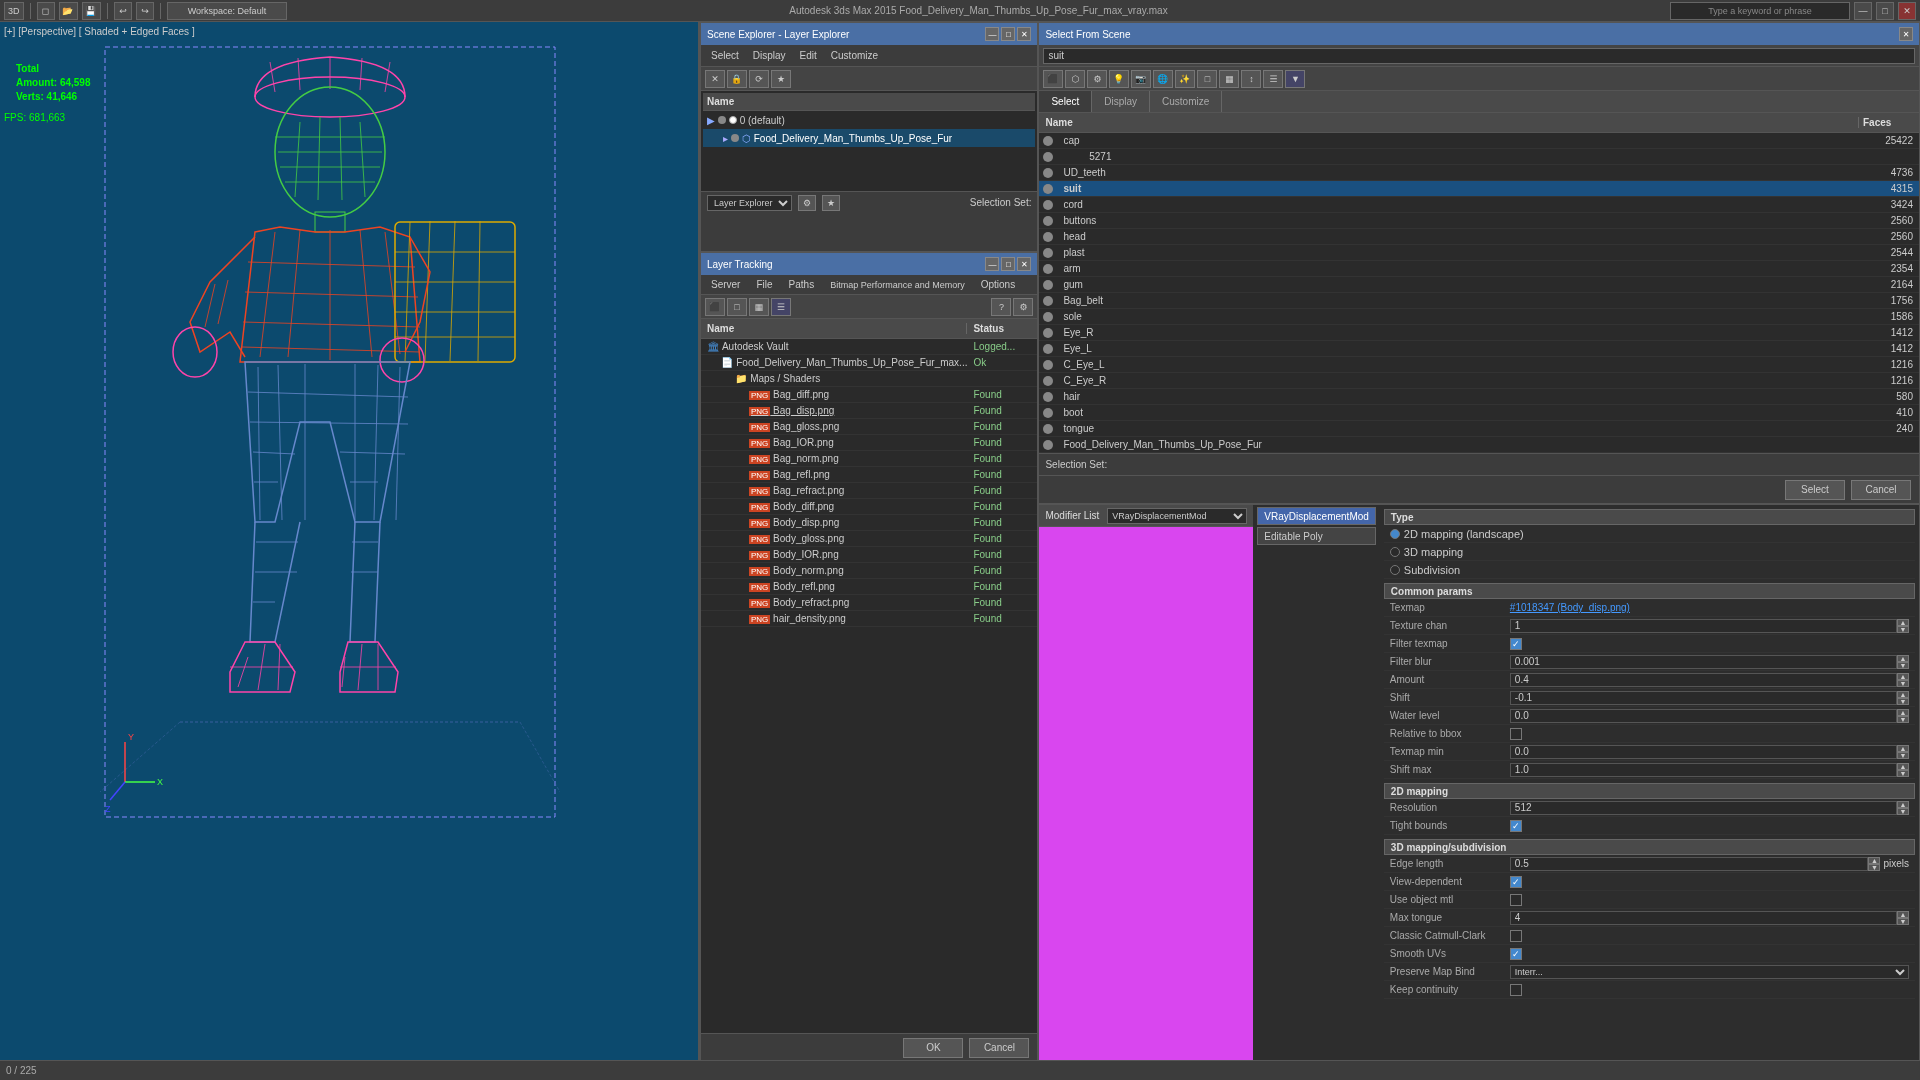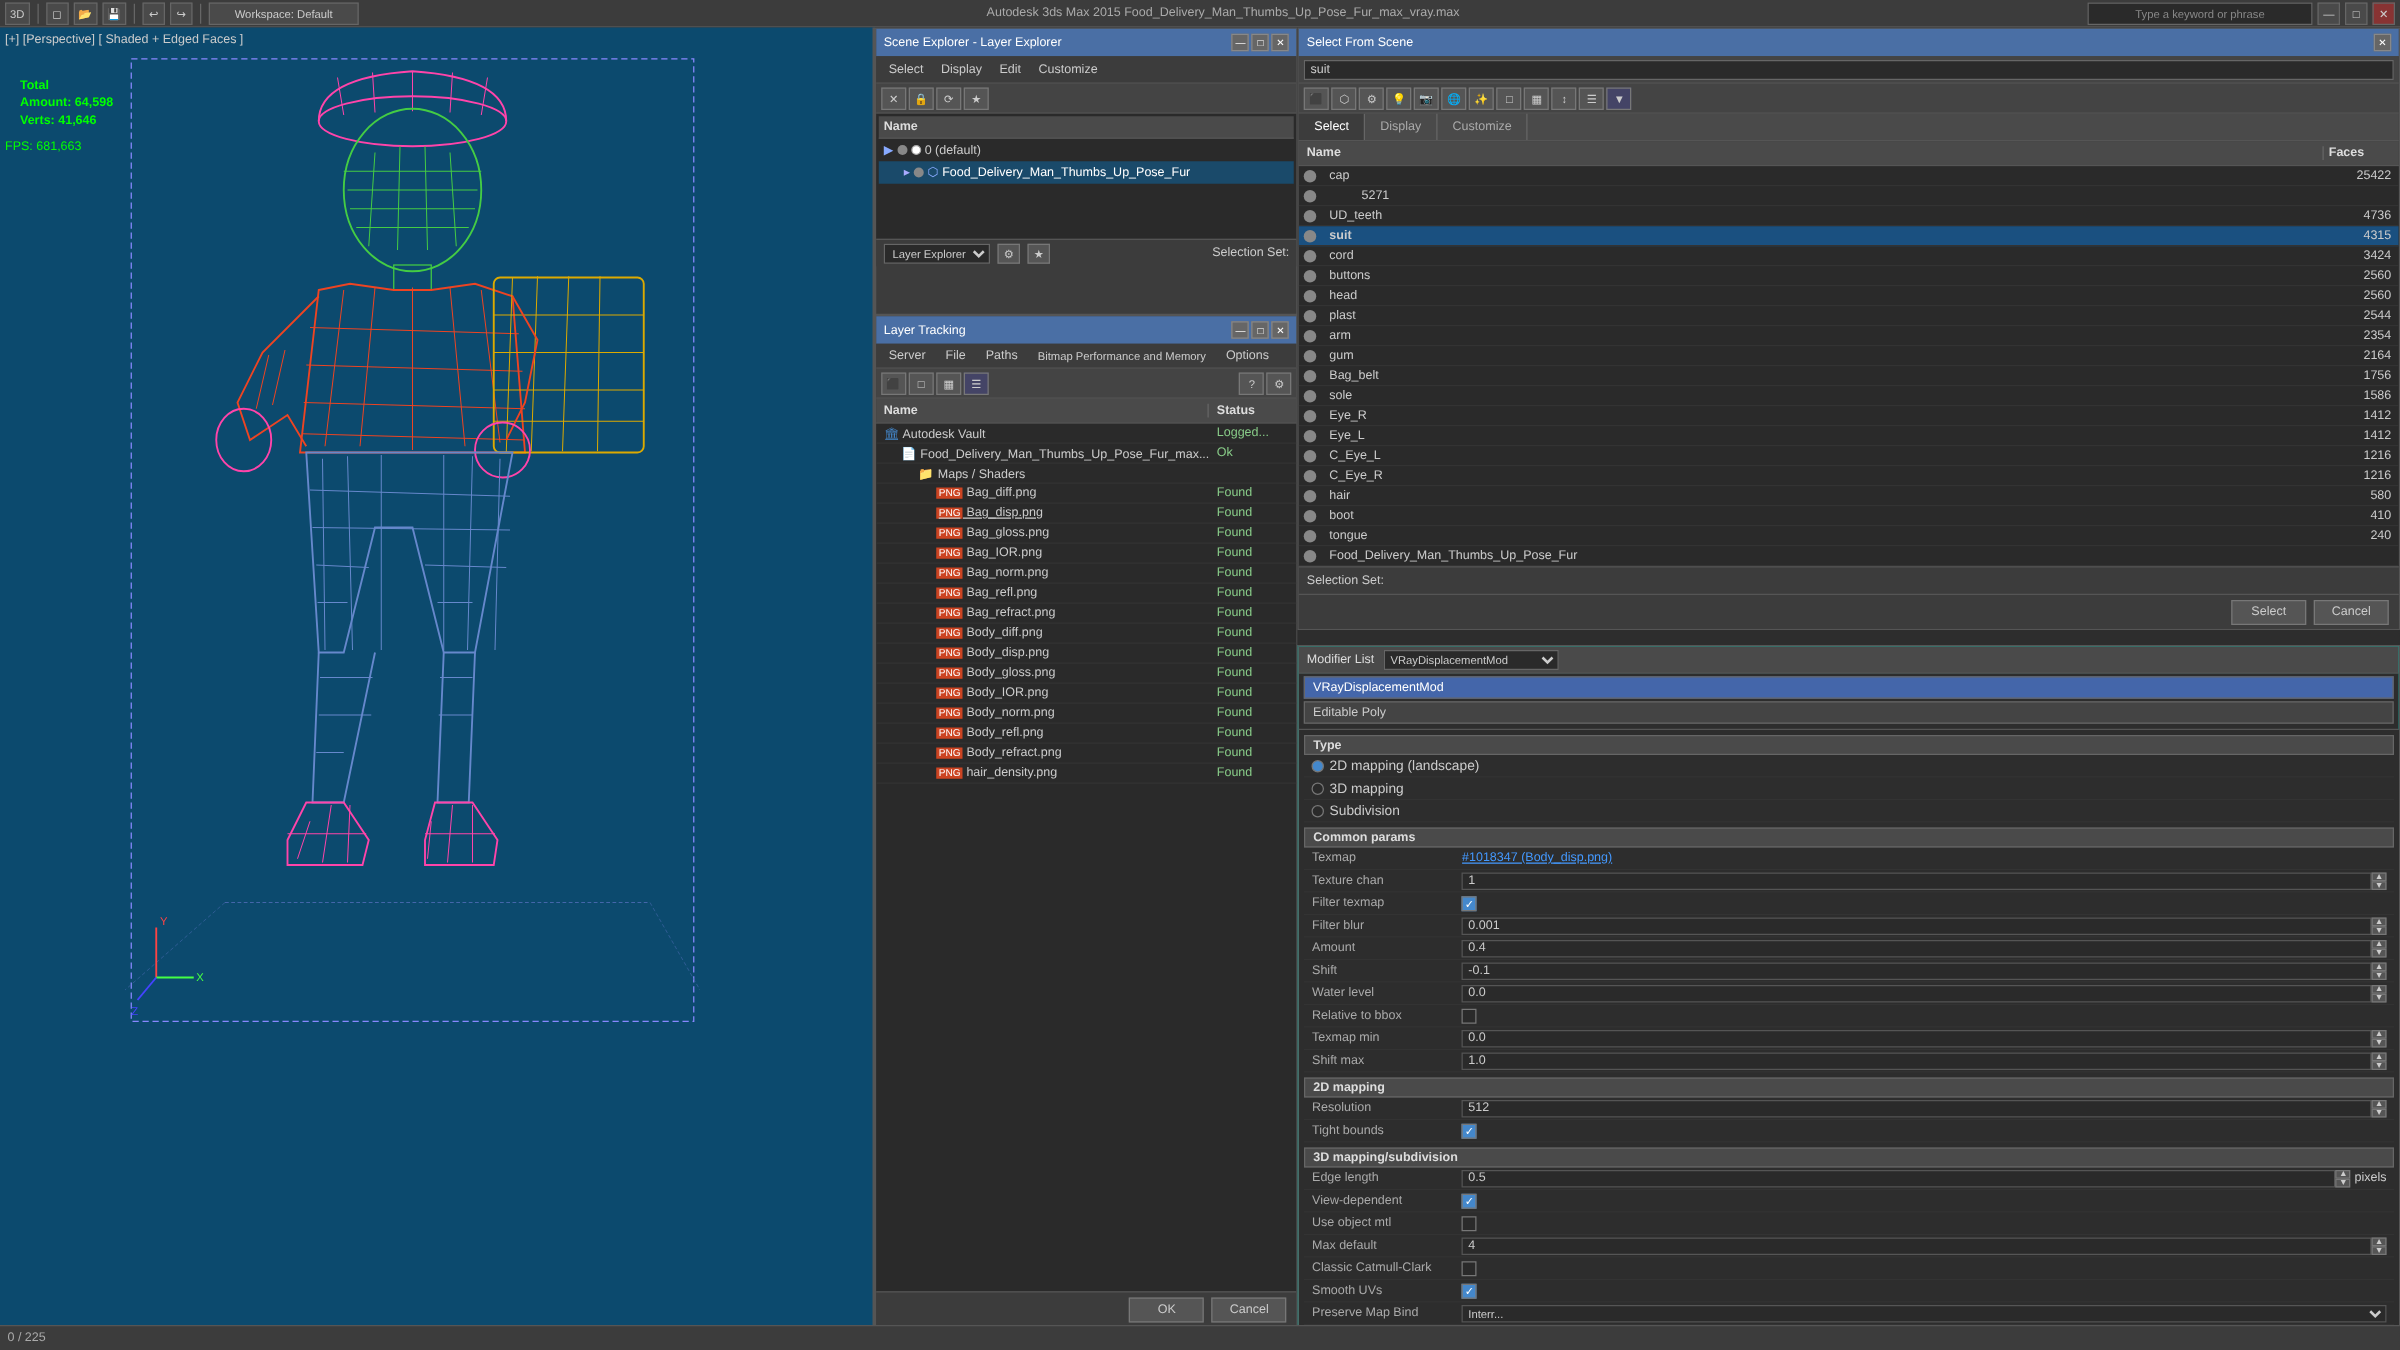--- a/index.html
+++ b/index.html
@@ -433,26 +433,25 @@
       align-items: center;
       justify-content: flex-end;
       padding: 0 8px;
       gap: 6px;
       border-top: 1px solid #555;
     }
 
     
     #properties-panel {
       flex: 1;
-      background: #14b8a6;
+      background: #d946ef;
       border: 1px solid #555;
       display: flex;
-      flex-direction: column;
+      flex-direction: row;
       overflow: hidden;
-      margin-top: 12px;
     }
     .prop-titlebar {
       height: 22px;
       background: #4a4a4a;
       display: flex;
       align-items: center;
       padding: 0 6px;
       font-size: 10px;
       color: #ddd;
       border-bottom: 1px solid #555;
@@ -1222,21 +1221,21 @@
           </div>
           <div class="prop-row">
             <div class="prop-label">View-dependent</div>
             <div class="prop-checkbox checked">✓</div>
           </div>
           <div class="prop-row">
             <div class="prop-label">Use object mtl</div>
             <div class="prop-checkbox"></div>
           </div>
           <div class="prop-row">
-            <div class="prop-label">Max default</div>
+            <div class="prop-label">Max tongue</div>
             <div class="prop-spinbox">
               <input class="prop-spinbox-input" type="text" value="4" style="">
               <div class="prop-spinbox-btns">
                 <div class="prop-spinbox-btn">▲</div>
                 <div class="prop-spinbox-btn">▼</div>
               </div>
             </div>
           </div>
           <div class="prop-row">
             <div class="prop-label">Classic Catmull-Clark</div>

